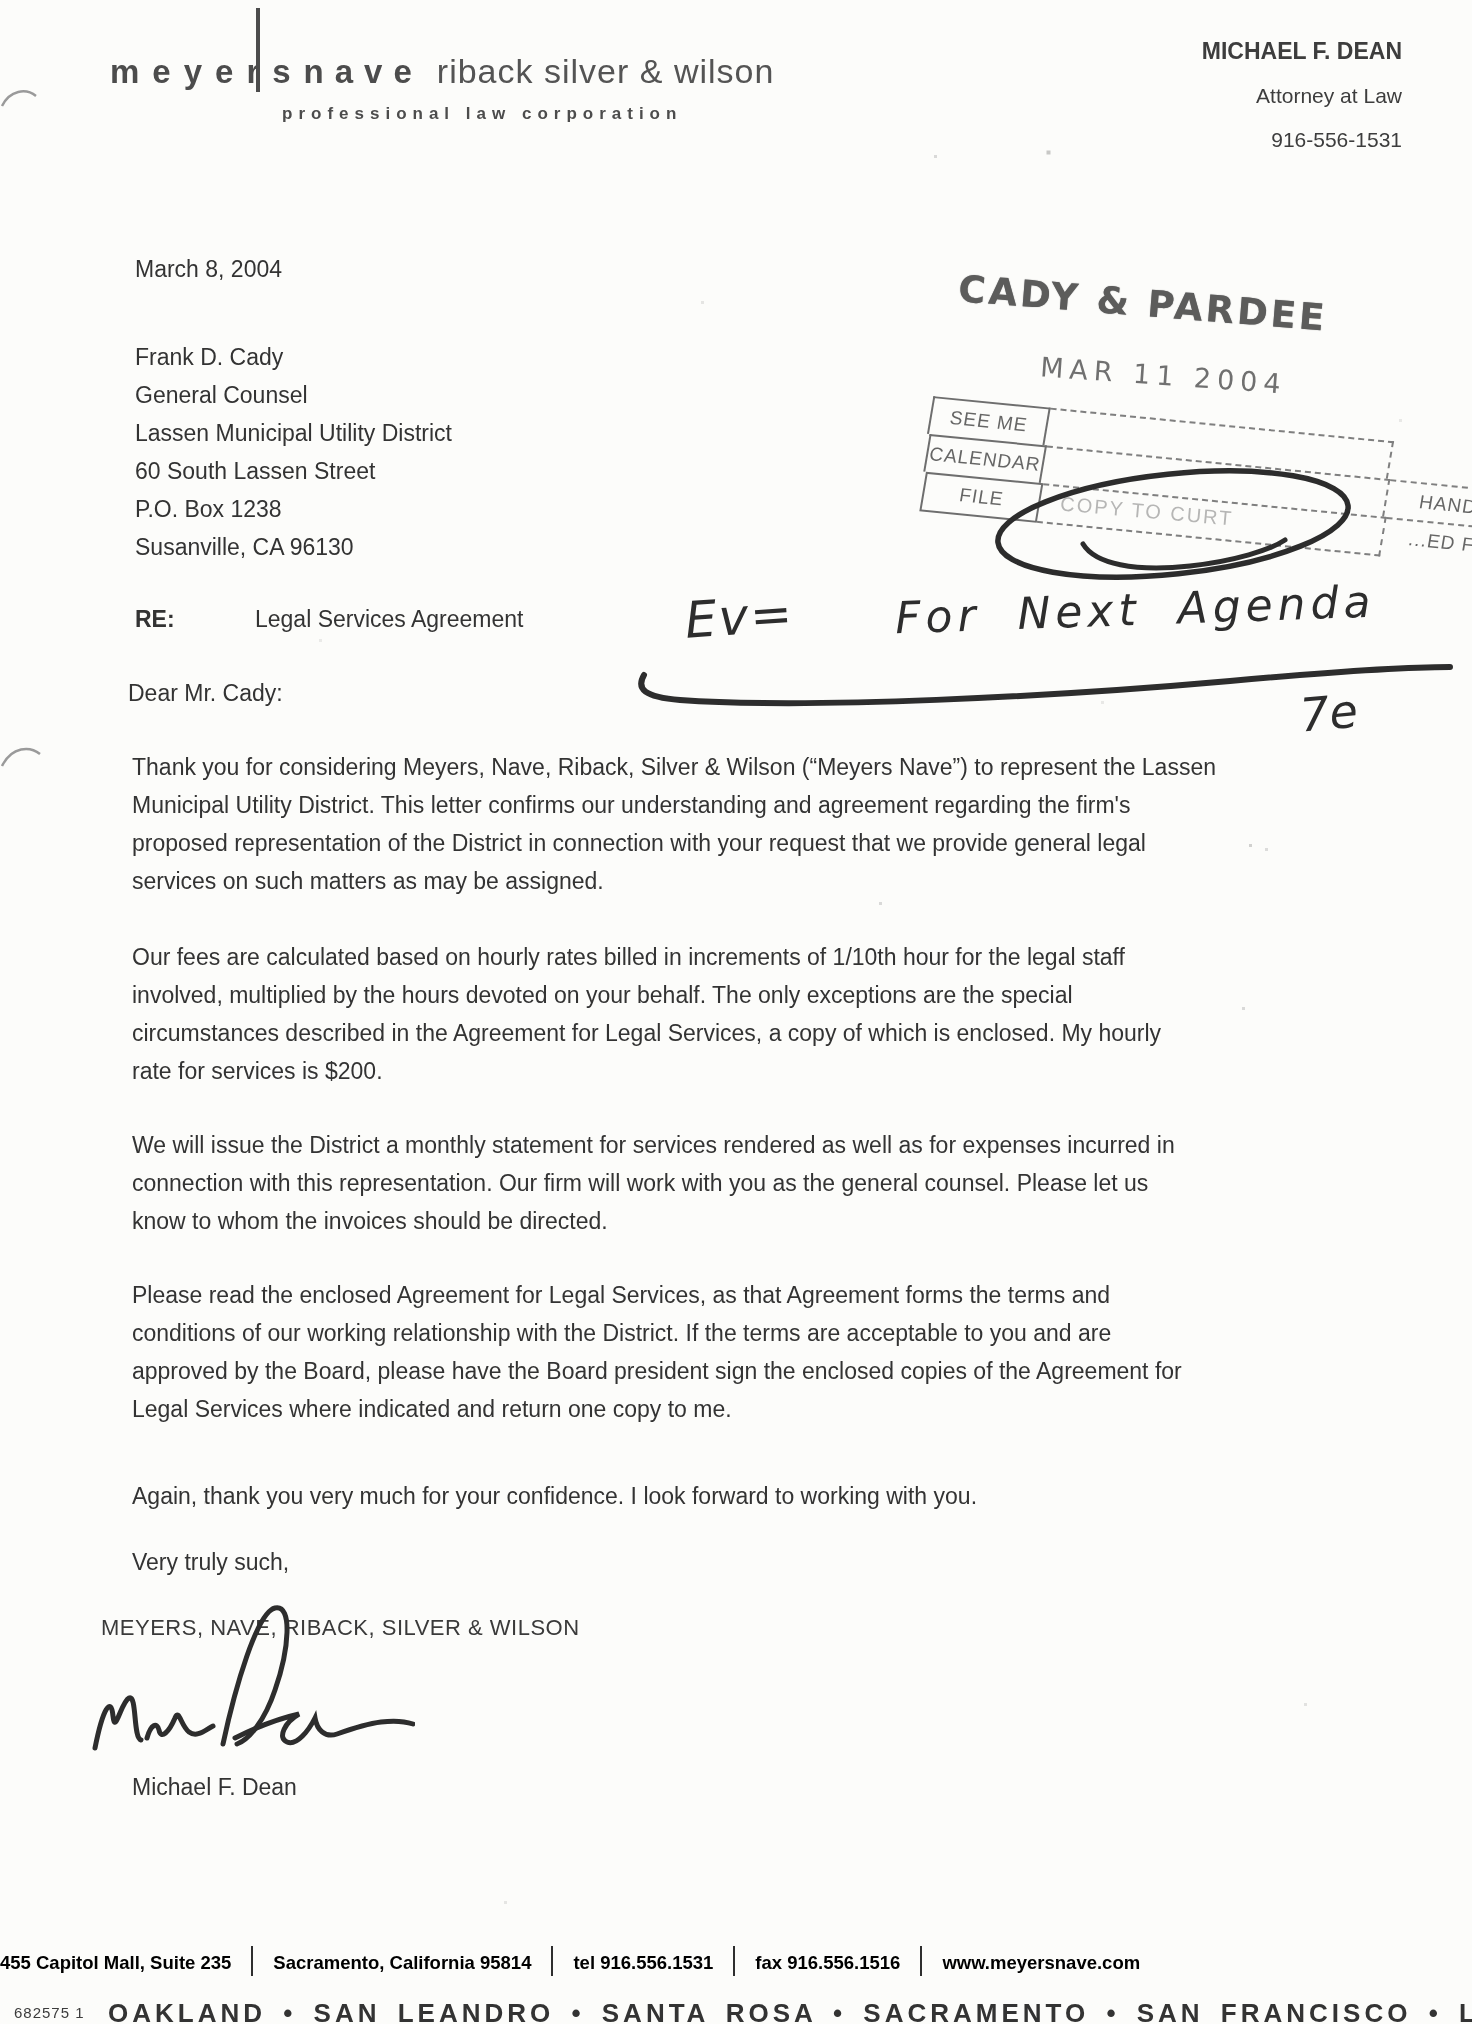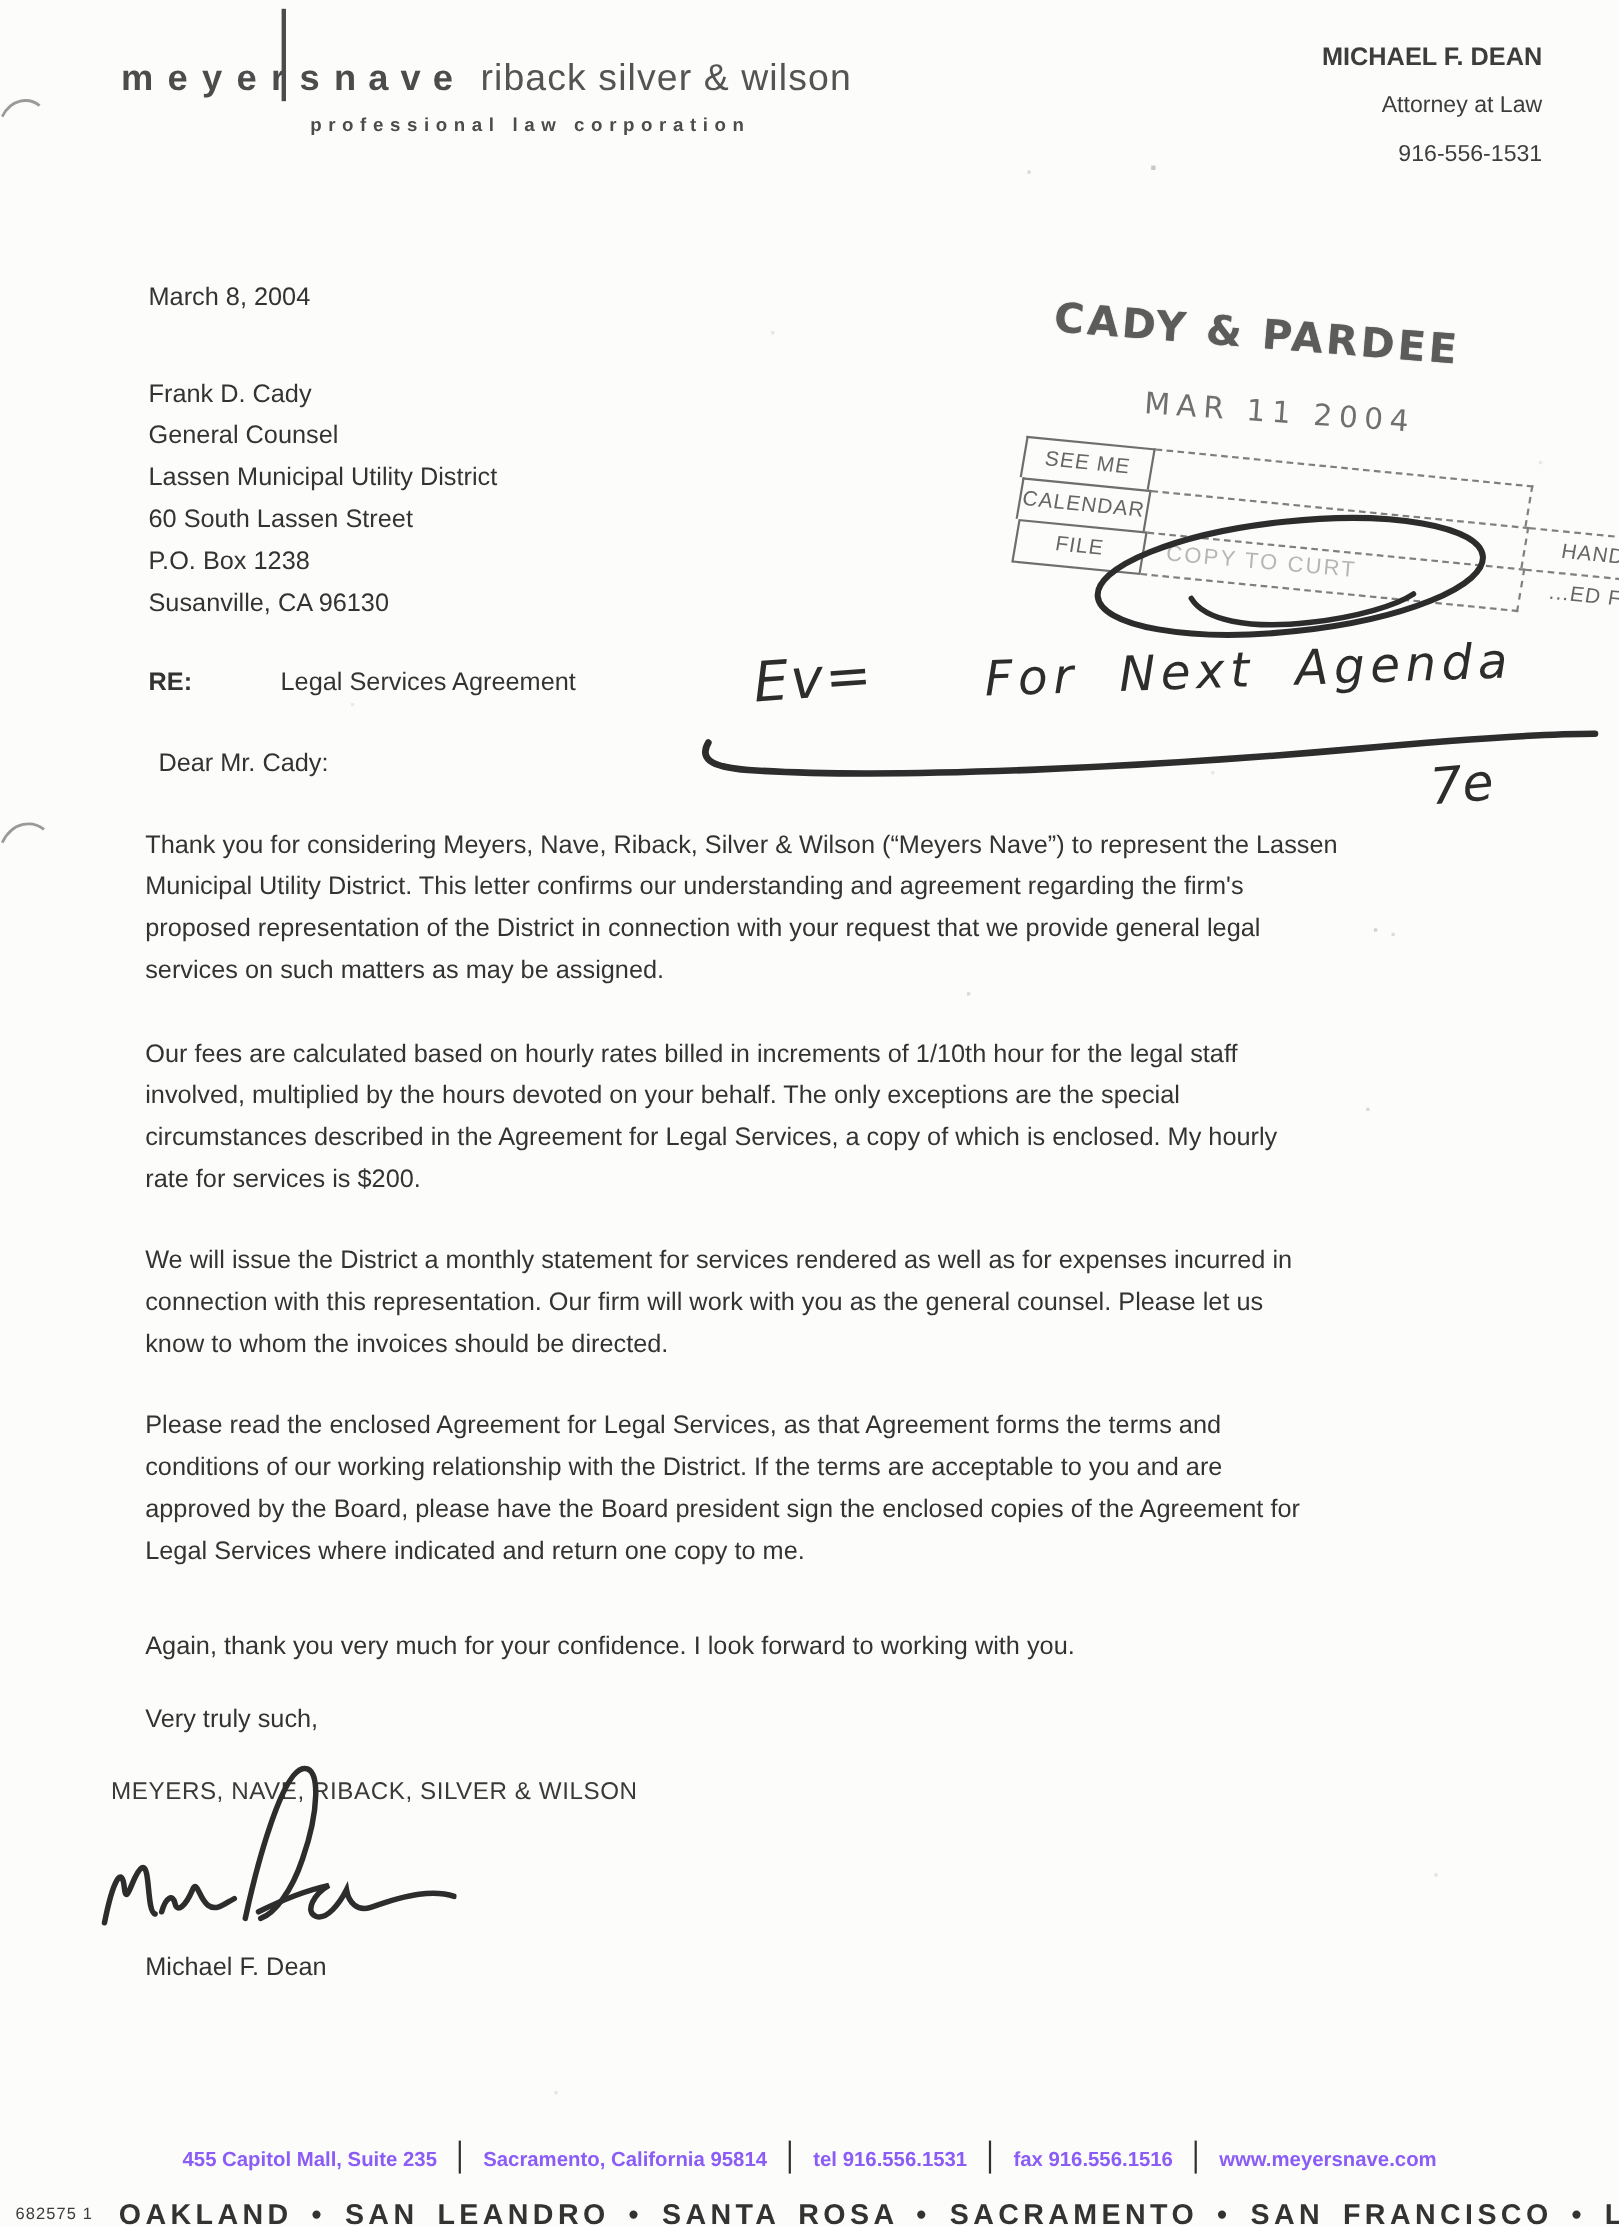--- a/index.html
+++ b/index.html
@@ -21,21 +21,21 @@
   .lh-tagline{top:104px;left:282px;font-size:17px;font-weight:bold;letter-spacing:6px;color:#4c4c4c;}
   .lh-right{top:36px;right:70px;text-align:right;color:#3d3d3d;line-height:31px;}
   .lh-right .b{font-weight:bold;font-size:23px;}
   .lh-right .n{font-size:21px;margin-top:13px;}
   
   .txt{font-size:23px;line-height:38px;color:#333;margin-left:32px;}
   .date{top:250px;left:103px;}
   .recipient{top:338px;left:103px;white-space:pre-line;}
   .re-row{top:600px;left:103px;}
   .re-label{font-weight:bold;display:inline-block;width:120px;}
-  .salutation{top:674px;left:112px;}
+  .salutation{top:674px;left:96px;}
   .para{left:100px;width:1345px;white-space:pre-line;}
   .p1{top:748px;}
   .p2{top:938px;}
   .p3{top:1126px;}
   .p4{top:1276px;}
   .p5{top:1477px;}
   .closing{top:1543px;left:100px;}
   .firm-name{top:1615px;left:101px;font-size:22px;letter-spacing:.5px;color:#3a3a3a;}
   .signer{top:1768px;left:100px;}
   
@@ -57,22 +57,22 @@
   .sg-right.none{border:none;}
   .circled-faint{position:absolute;top:500px;left:1060px;font-size:20px;letter-spacing:2px;
     color:#7d7d7d;opacity:.55;transform:rotate(5deg);}
   
   .hand{font-family:"DejaVu Sans",sans-serif;font-style:italic;color:#2d2d2d;}
   .hw-ev{top:588px;left:685px;font-size:50px;transform:rotate(-4deg);letter-spacing:2px;}
   .hw-agenda{top:584px;left:895px;font-size:44px;transform:rotate(-2deg);
     letter-spacing:5px;word-spacing:18px;white-space:nowrap;}
   .hw-initials{top:686px;left:1300px;font-size:46px;transform:rotate(-5deg);}
   
-  .footer-line{top:1948px;left:0;width:1472px;text-align:center;font-size:18.5px;
-    font-weight:bold;color:#8b5cf6;white-space:nowrap;}
+  .footer-line{top:1948px;left:0;width:1472px;font-size:18.5px;
+    font-weight:bold;color:#000000;white-space:nowrap;}
   .footer-line .sep{display:inline-block;width:2px;height:30px;background:#2e2e2e;
     margin:0 20px;vertical-align:middle;transform:translateY(-2px);}
   .footer-line .itm{vertical-align:middle;}
   .doc-number{top:2004px;left:14px;font-size:15px;color:#3c3c3c;letter-spacing:1px;}
   .cities{top:1998px;left:108px;font-size:26px;font-weight:bold;letter-spacing:4px;
     word-spacing:6px;color:#333;white-space:nowrap;font-stretch:condensed;}
   .specks{top:0;left:0;width:1px;height:1px;background:transparent;
     box-shadow:1250px 845px 0 1px rgba(80,80,80,.25),1266px 849px 0 1px rgba(80,80,80,.18),
     880px 903px 0 1px rgba(80,80,80,.2),1048px 152px 0 1.5px rgba(80,80,80,.3),
     935px 156px 0 1px rgba(80,80,80,.2),1243px 1008px 0 1px rgba(80,80,80,.2),

